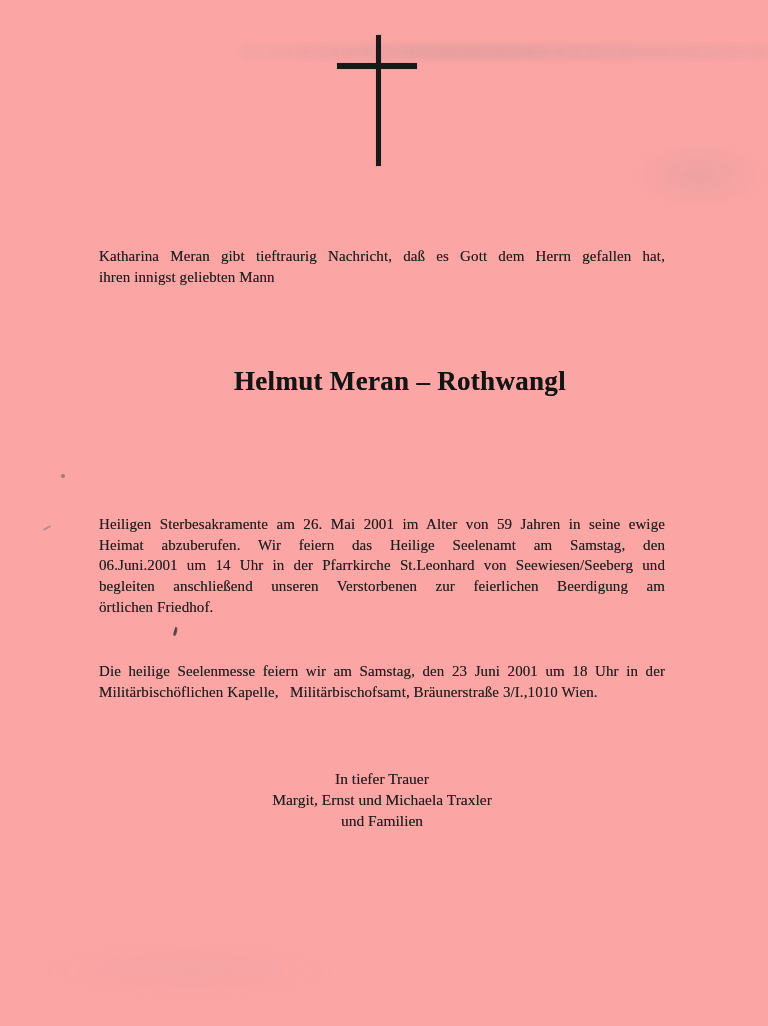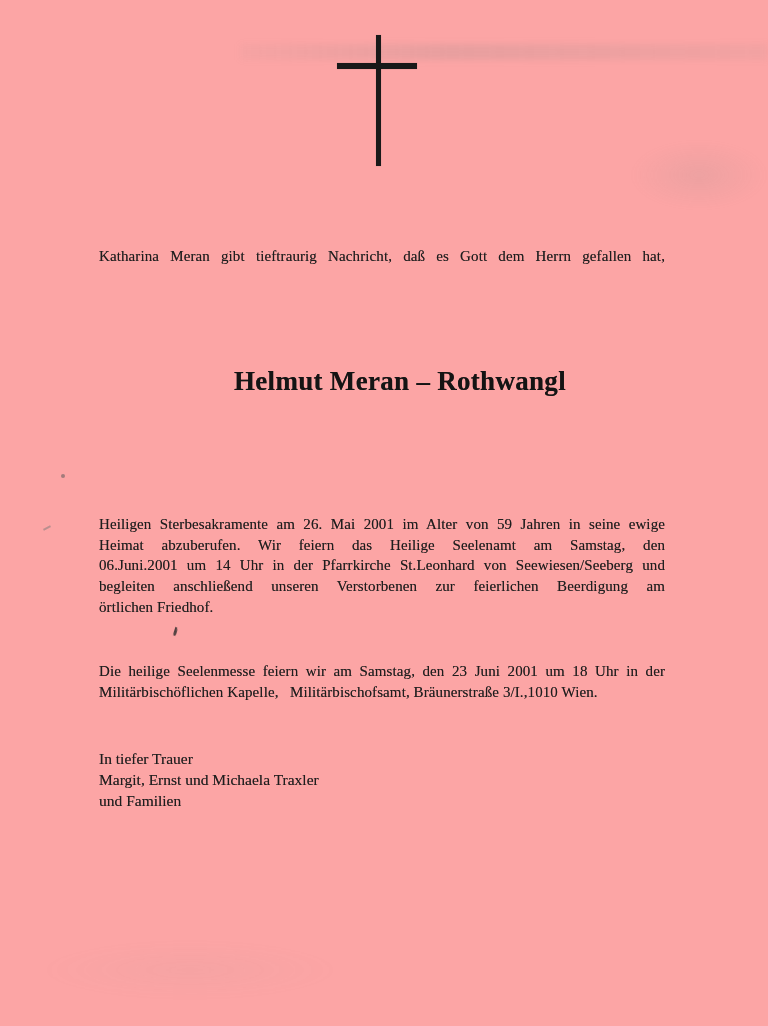--- a/index.html
+++ b/index.html
@@ -126,23 +126,23 @@
     position: absolute;
     left: 0; top: 415px;
     width: 768px;
     text-align: center;
     font-size: 14px;
     letter-spacing: 0.2px;
     text-shadow: 0 0 0.5px rgba(25,25,25,0.5);
   }
   .closing {
     position: absolute;
-    left: 99px; top: 748px;
+    left: 99px; top: 768px;
     width: 566px;
-    text-align: left;
+    text-align: center;
     font-size: 15.5px;
     line-height: 21px;
     text-shadow: 0 0 0.5px rgba(25,25,25,0.55);
   }
 </style>
 </head>
 <body>
 
 <div class="page">
 
@@ -153,20 +153,21 @@
   <div class="speck-2"></div>
   <div class="speck-3"></div>
 
   <div class="cross">
     <div class="bar-v"></div>
     <div class="bar-h"></div>
   </div>
 
   <div class="textblock intro">
     <div class="line just">Katharina Meran gibt tieftraurig Nachricht, daß es Gott dem Herrn gefallen hat,</div>
+    <div class="line">ihren innigst geliebten Mann</div>
   </div>
 
   <h1 class="title">Helmut Meran – Rothwangl</h1>
 
 
   <div class="textblock mainpar">
     <div class="line just">Heiligen Sterbesakramente am 26. Mai 2001 im Alter von 59 Jahren in seine ewige</div>
     <div class="line just">Heimat abzuberufen. Wir feiern das Heilige Seelenamt am Samstag, den</div>
     <div class="line just">06.Juni.2001 um 14 Uhr in der Pfarrkirche St.Leonhard von Seewiesen/Seeberg und</div>
     <div class="line just">begleiten anschließend unseren Verstorbenen zur feierlichen Beerdigung am</div>

